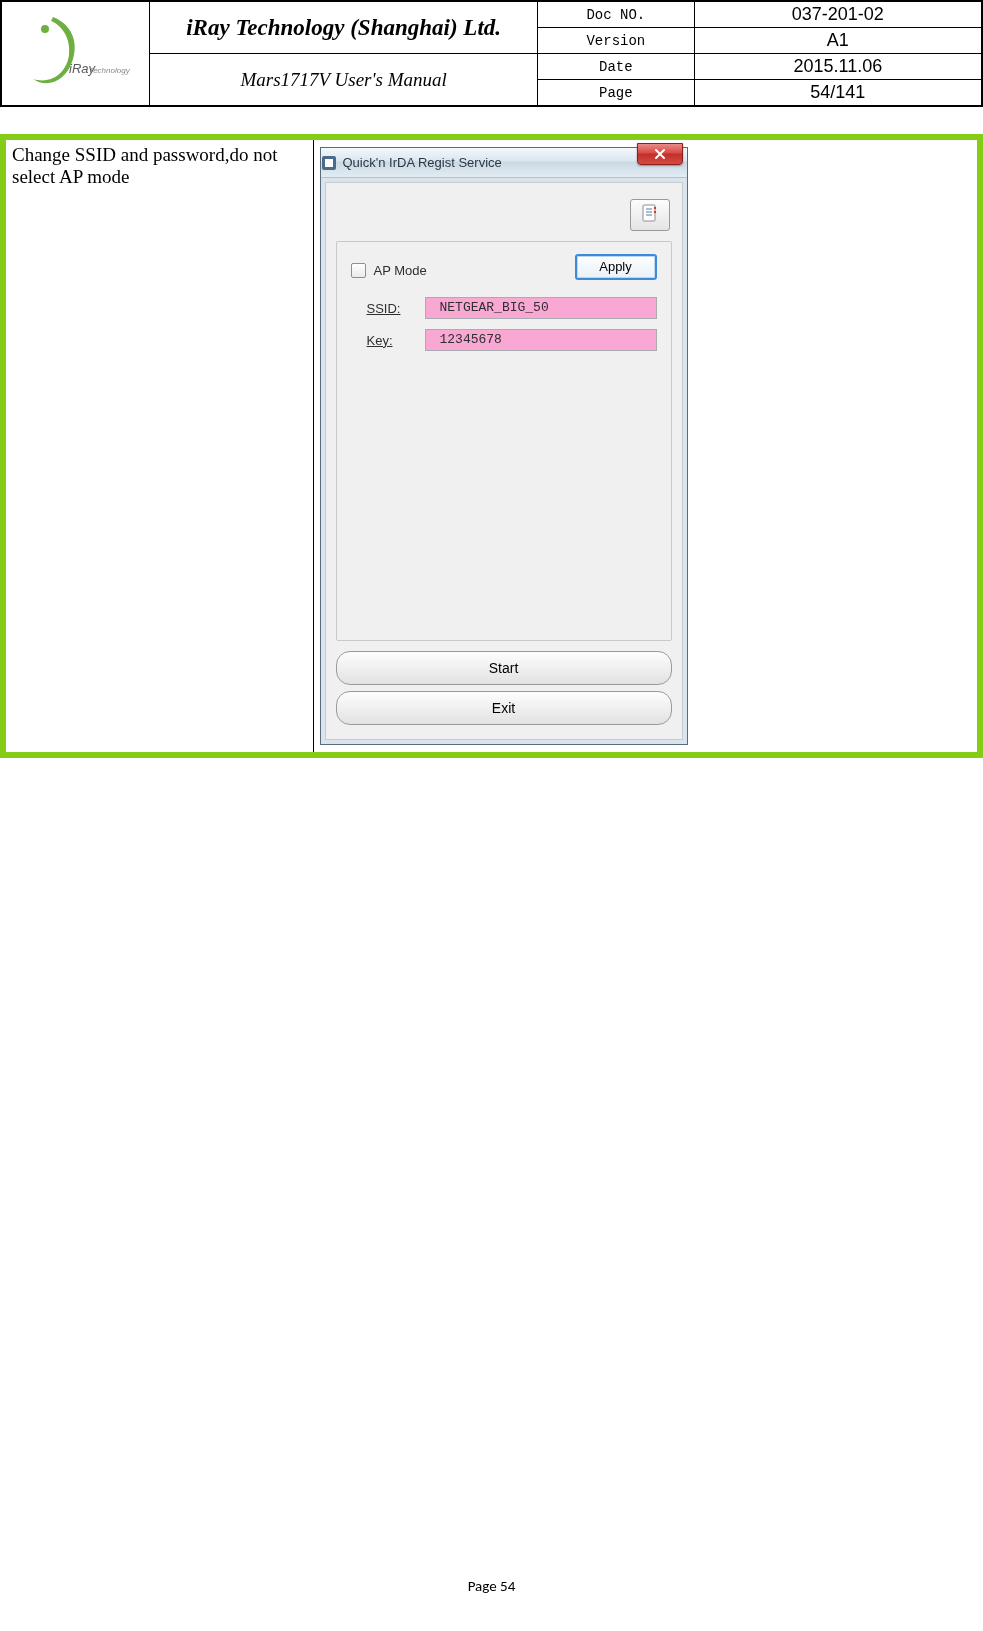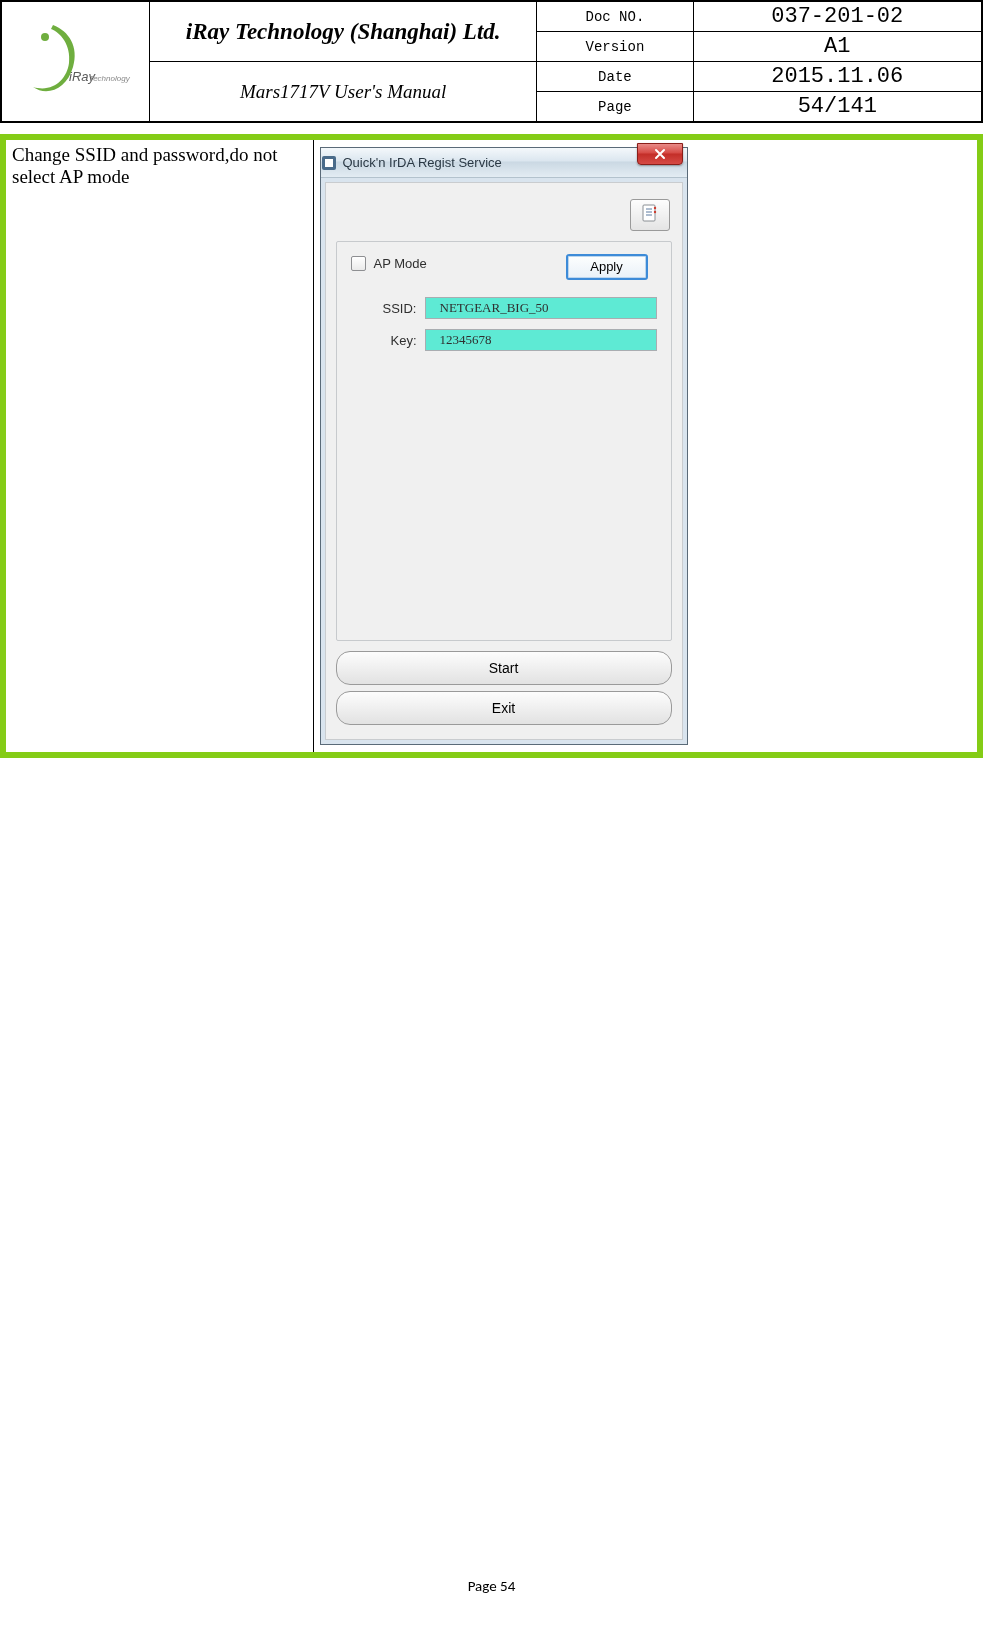--- a/index.html
+++ b/index.html
@@ -45,22 +45,22 @@
   .meta-label {
     width: 160px;
     text-align: center;
     font-family: "Courier New", monospace;
     font-size: 14px;
     padding: 2px 0;
   }
   .meta-val {
     width: 295px;
     text-align: center;
-    font-family: Liberation Mono, monospace;
-    font-size: 22px;
+    font-family: Liberation Sans, sans-serif;
+    font-size: 18px;
     padding: 2px 0;
   }
 
   
   .iray-logo {
     display: inline-block;
     width: 110px; height: 86px;
     position: relative;
   }
   .iray-logo svg { width: 100%; height: 100%; }
@@ -155,37 +155,37 @@
     position: absolute;
     left: 10px; right: 10px; top: 58px; bottom: 98px;
     border: 1px solid #c7cacd;
     background: #f0f0f0;
     border-radius: 2px;
   }
   .ap-row {
     position: absolute;
     left: 14px; top: 14px; right: 14px;
     height: 28px;
-    display: flex; 
+    display: flex; align-items: center;
   }
   .ap-chk {
     width: 15px; height: 15px;
     border: 1px solid #8e8f92;
     background: linear-gradient(to bottom, #fff, #eaeaea);
     border-radius: 2px;
     margin-right: 8px;
   }
   .ap-label {
     font-family: Tahoma, sans-serif;
     font-size: 13px;
     color: #2f2f2f;
   }
   .apply-btn {
     position: absolute;
-    right: 9px; top: -2px;
+    right: 0; top: -2px;
     width: 82px; height: 26px;
     border: 2px solid #3d8bd8;
     border-radius: 3px;
     background: linear-gradient(to bottom, #fdfefe, #e9f1f8);
     font-family: Tahoma, sans-serif;
     font-size: 13px;
     text-align: center;
     line-height: 22px;
     box-shadow: 0 0 0 1px #bcd6ee inset;
   }
@@ -193,32 +193,32 @@
   .fld-row {
     position: absolute;
     left: 30px; right: 14px;
     display: flex; align-items: center;
     height: 24px;
   }
   .fld-row.ssid { top: 54px; }
   .fld-row.key  { top: 86px; }
   .fld-label {
     width: 50px;
-    text-align: right;
     font-family: Tahoma, sans-serif;
     font-size: 13px;
     color: #2f2f2f;
     margin-right: 8px;
+    text-decoration: underline;
   }
   .fld-input {
     flex: 1;
     height: 22px;
     border: 1px solid #a9adb1;
-    background: #5eead4;
-    font-family: Liberation Serif, serif;
+    background: #f9a8d4;
+    font-family: Liberation Mono, monospace;
     font-size: 13px;
     padding: 0 14px;
     line-height: 20px;
     color: #2f2f2f;
   }
 
   .big-btn {
     position: absolute;
     left: 10px; right: 10px;
     height: 34px;

